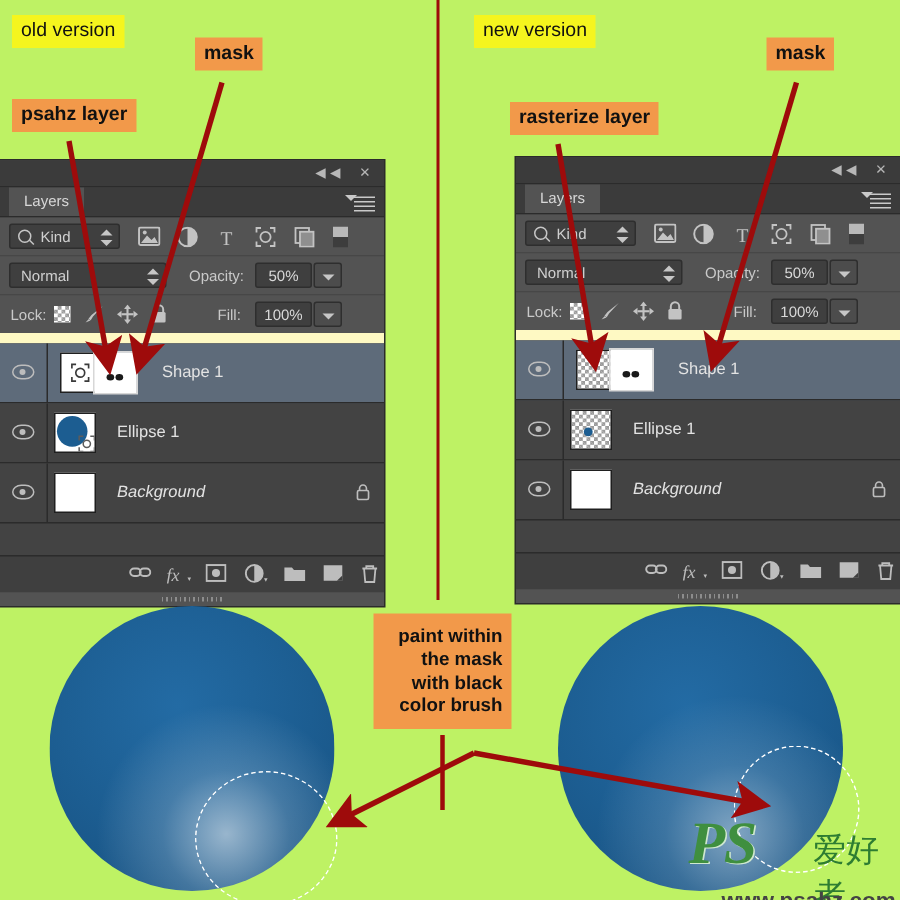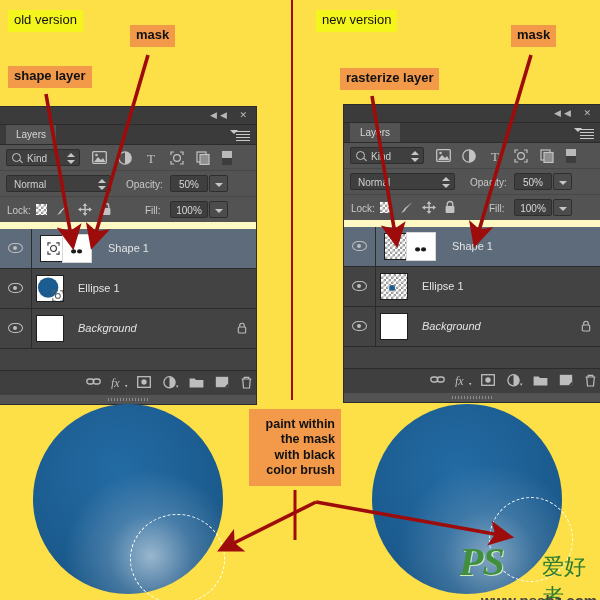--- a/index.html
+++ b/index.html
@@ -5,21 +5,21 @@
   html, body {
     margin: 0; padding: 0;
     width: 600px; height: 600px;
     overflow: hidden;
     background: #ffffff;
     font-family: "Liberation Sans", sans-serif;
   }
   #stage {
     position: relative;
     width: 600px; height: 600px;
-    background: #fde047;
+    background: #bef264;
   }
 
   
   .callout {
     position: absolute;
     font-size: 13px;
     color: #111111;
     padding: 3px 6px 4px 6px;
     line-height: 1.15;
     white-space: nowrap;
@@ -295,21 +295,21 @@
 
 <div id="stage">
 
   <div class="divider" style="left:291px; top:0; width:2px; height:400px;"></div>
 
   <div class="callout yellow" style="left:8px; top:10px;">
     <span>old version</span>
   </div>
 
   <div class="callout orange" style="left:8px; top:66px;">
-    <span>shape layer</span>
+    <span>psahz layer</span>
   </div>
 
   <div class="callout orange" style="left:130px; top:25px;">
     <span>mask</span>
   </div>
 
   <div class="callout orange" style="left:340px; top:68px;">
     <span>rasterize layer</span>
   </div>
 

